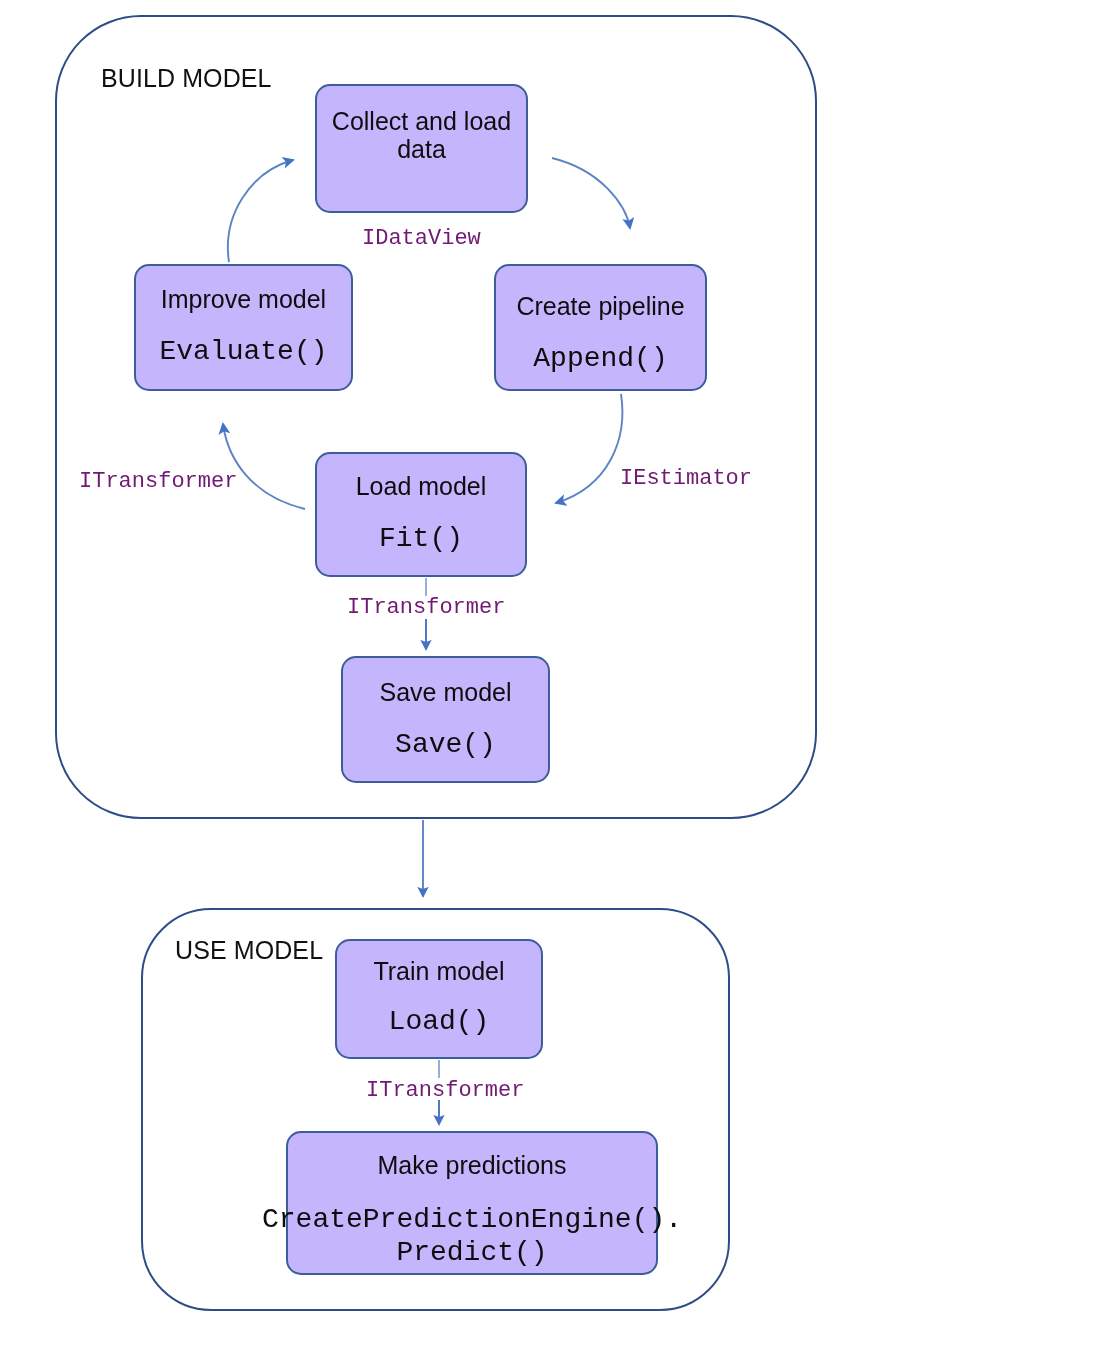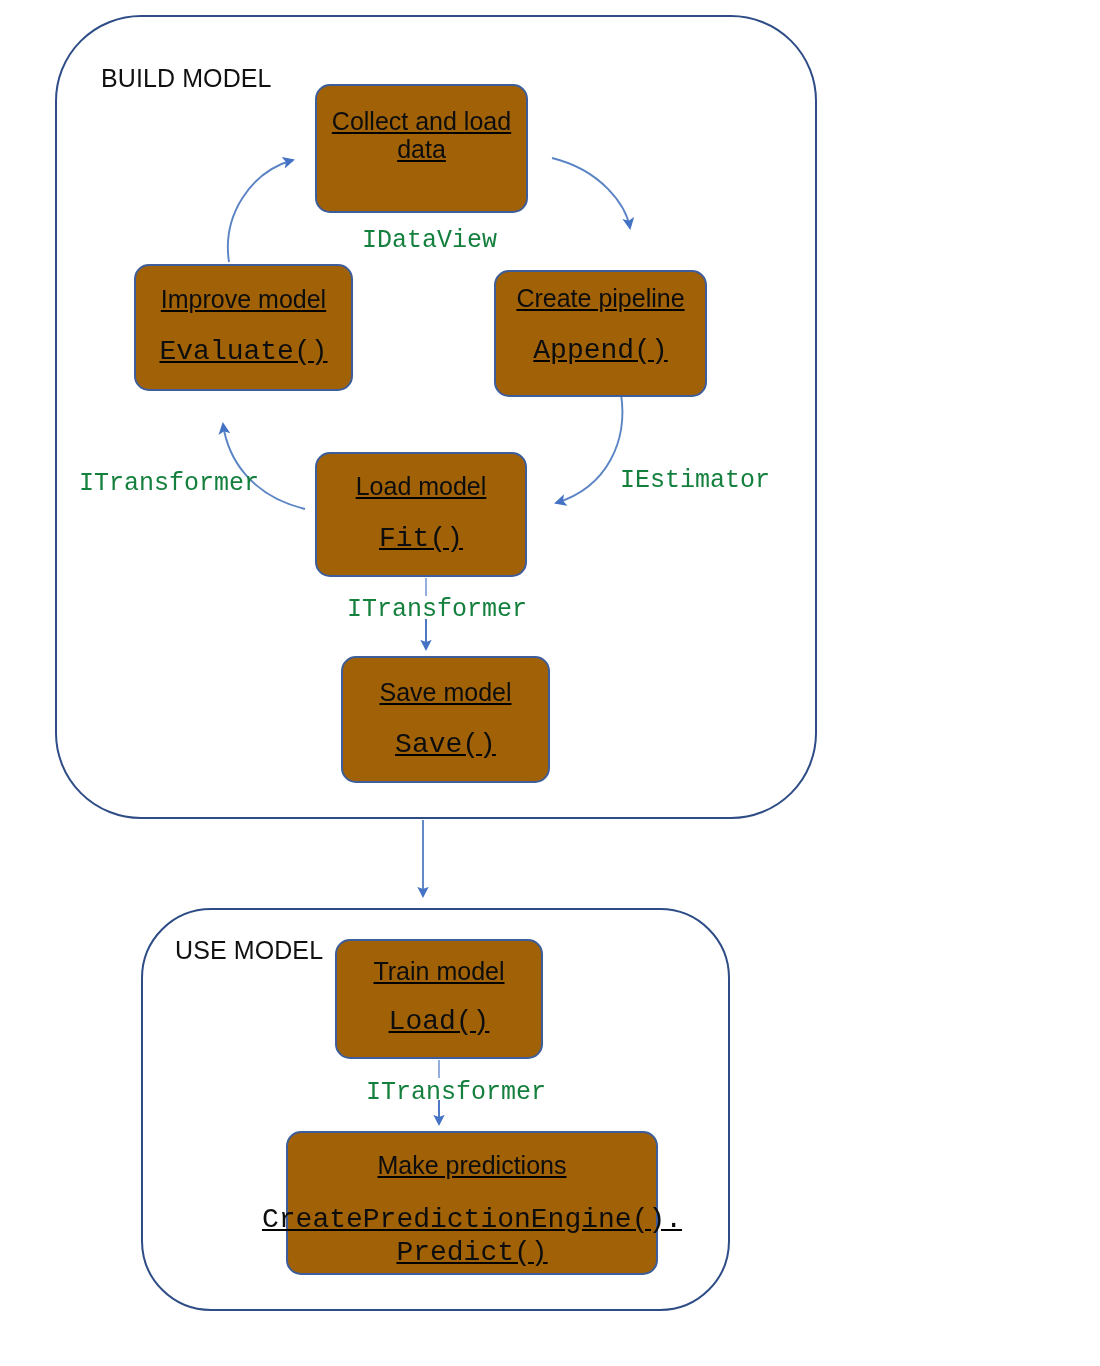--- a/index.html
+++ b/index.html
@@ -45,51 +45,50 @@
     color: #111111;
     letter-spacing: 0.1px;
     white-space: nowrap;
   }
 
   
   .node {
     position: absolute;
     border: 2.2px solid #3D5D9B;
     border-radius: 15px;
-    background: #a16207;
+    background: #c4b5fd;
     box-sizing: border-box;
     display: flex;
     flex-direction: column;
     align-items: center;
     justify-content: flex-start;
     text-align: center;
-    text-decoration: underline;
   }
   .node .title {
     font-family: "Liberation Sans", sans-serif;
     font-size: 25px;
     line-height: 1.12;
     color: #0d0d0d;
     white-space: pre-line;
   }
   .node .code {
     font-family: "Liberation Mono", "DejaVu Sans Mono", monospace;
     font-size: 28px;
     line-height: 1.18;
     color: #0d0d0d;
     white-space: pre-line;
   }
 
   
   .edge-label {
     position: absolute;
     font-family: "Liberation Mono", "DejaVu Sans Mono", monospace;
-    font-size: 25px;
+    font-size: 22px;
     line-height: 1;
-    color: #15803d;
+    color: #701a75;
     white-space: nowrap;
   }
 </style>
 </head>
 <body>
 
 <div id="stage">
 
   <svg class="svg-layer" width="1100" height="1366" viewBox="0 0 1100 1366" xmlns="http://www.w3.org/2000/svg">
     <defs>
@@ -138,21 +137,21 @@
   <div class="node" style="left:315px; top:84px; width:213px; height:129px; padding-top:21px;">
     <div class="title">Collect and load
 data</div>
   </div>
 
   <div class="node" style="left:134px; top:264px; width:219px; height:127px; padding-top:19px;">
     <div class="title">Improve model</div>
     <div class="code" style="margin-top:22px;">Evaluate()</div>
   </div>
 
-  <div class="node" style="left:494px; top:264px; width:213px; height:127px; padding-top:12px;margin-top:6px;">
+  <div class="node" style="left:494px; top:264px; width:213px; height:127px; padding-top:26px;">
     <div class="title">Create pipeline</div>
     <div class="code" style="margin-top:22px;text-align:center;">Append()</div>
   </div>
 
   <div class="node" style="left:315px; top:452px; width:212px; height:125px; padding-top:18px;">
     <div class="title">Load model</div>
     <div class="code" style="margin-top:22px;">Fit()</div>
   </div>
 
   <div class="node" style="left:322px; top:656px; width:209px; height:127px; padding-top:20px;margin-left:19px;">

